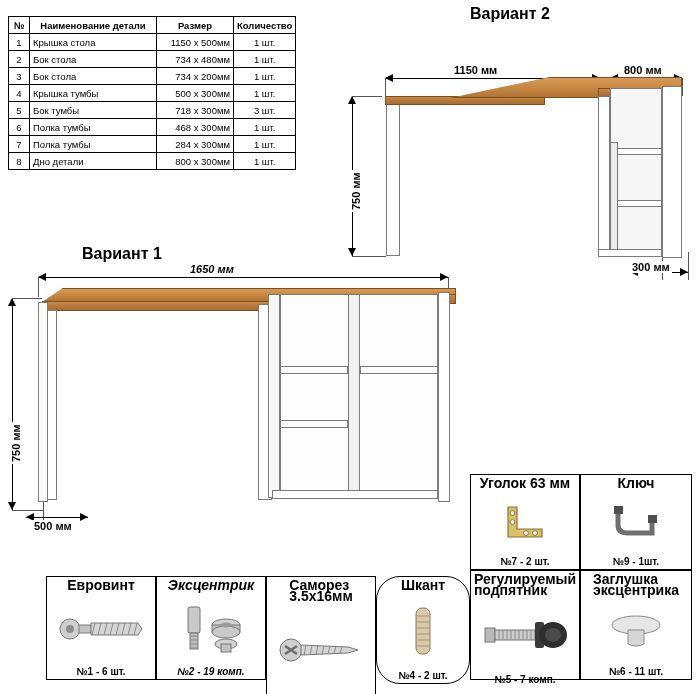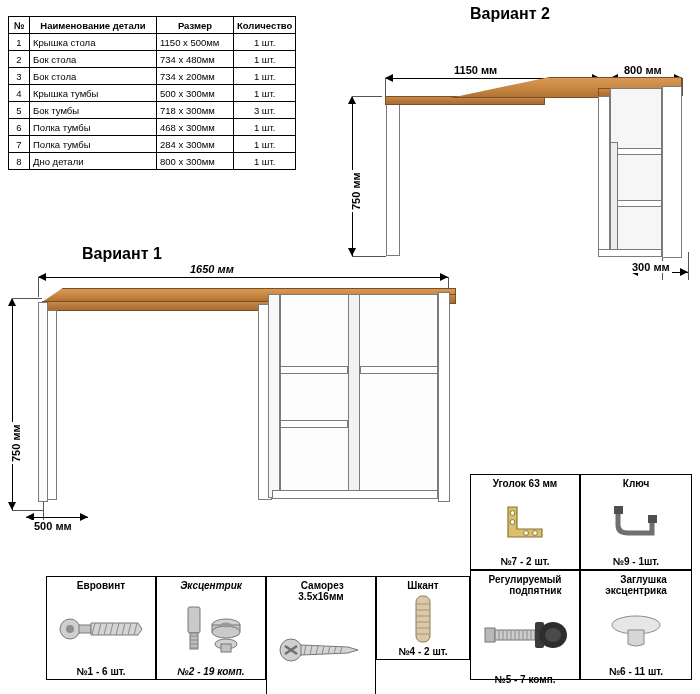--- a/index.html
+++ b/index.html
@@ -22,21 +22,21 @@
   #parts-table th,#parts-table td{
     border:1px solid #000;
     padding:1px 3px;
     height:14px;
     line-height:13px;
     white-space:nowrap;
   }
   #parts-table th{font-weight:bold;text-align:center;}
   #parts-table td.num{text-align:center;width:14px;}
   #parts-table td.name{text-align:left;width:120px;}
-  #parts-table td.size{text-align:left;width:70px;}
+  #parts-table td.size{text-align:right;width:70px;}
   #parts-table td.qty{text-align:center;width:48px;}
 
   
   .variant-title{font-size:16px;font-weight:bold;}
   #title-v2{left:470px;top:5px;}
   #title-v1{left:82px;top:245px;}
 
   
   .panel{background:#ffffff;border:1px solid #7b7b7b;box-sizing:border-box;}
   .top-wood{
@@ -61,21 +61,21 @@
   .arr-right{border-top:4px solid transparent;border-bottom:4px solid transparent;border-left:8px solid #000;}
   .arr-up{border-left:4px solid transparent;border-right:4px solid transparent;border-bottom:8px solid #000;}
   .arr-down{border-left:4px solid transparent;border-right:4px solid transparent;border-top:8px solid #000;}
 
   
   .hw-box{
     position:absolute;border:1px solid #000;box-sizing:border-box;background:#fff;
     display:flex;flex-direction:column;align-items:center;justify-content:space-between;
     padding:3px 2px 2px;
   }
-  .hw-title{font-size:10px;font-weight:bold;text-align:right;line-height:11px;}
+  .hw-title{font-size:14px;font-weight:bold;text-align:left;line-height:11px;}
   .hw-caption{font-size:10px;font-weight:bold;text-align:center;line-height:11px;}
   .hw-art{flex:1;display:flex;align-items:center;justify-content:center;width:100%;}
 </style>
 </head>
 <body>
 
 <table id="parts-table">
   <thead>
     <tr>
       <th>№</th>
@@ -306,21 +306,21 @@
       <path d="M7 9 L19 17 M7 17 L19 9" stroke="#6d6d6d" stroke-width="2.5"></path>
       <path d="M23 8 L70 10 L80 13 L70 16 L23 18 Z" fill="#d5d5d5" stroke="#777"></path>
       <g stroke="#8a8a8a" stroke-width="1">
         <path d="M28 8 L26 18 M34 8.3 L32 18 M40 8.6 L38 17.7 M46 9 L44 17.4 M52 9.2 L50 17.1 M58 9.5 L56 16.8 M64 9.8 L62 16.5"></path>
       </g>
     </svg>
   </div>
   <div class="hw-caption">№3 - 8 шт.</div>
 </div>
 
-<div class="hw-box" style="left:376px;top:576px;width:94px;height:84px;">
+<div class="hw-box" style="left:376px;top:576px;width:94px;height:108px;border-radius:24px;">
   <div class="hw-title">Шкант</div>
   <div class="hw-art">
     <svg width="30" height="54" viewBox="0 0 30 54">
       <rect x="8" y="4" width="14" height="46" rx="6" fill="#d9c9a8" stroke="#8c7a55"></rect>
       <g stroke="#a89470" stroke-width="1">
         <path d="M8 12 h14 M8 18 h14 M8 24 h14 M8 30 h14 M8 36 h14 M8 42 h14"></path>
       </g>
     </svg>
   </div>
   <div class="hw-caption">№4 - 2 шт.</div>

